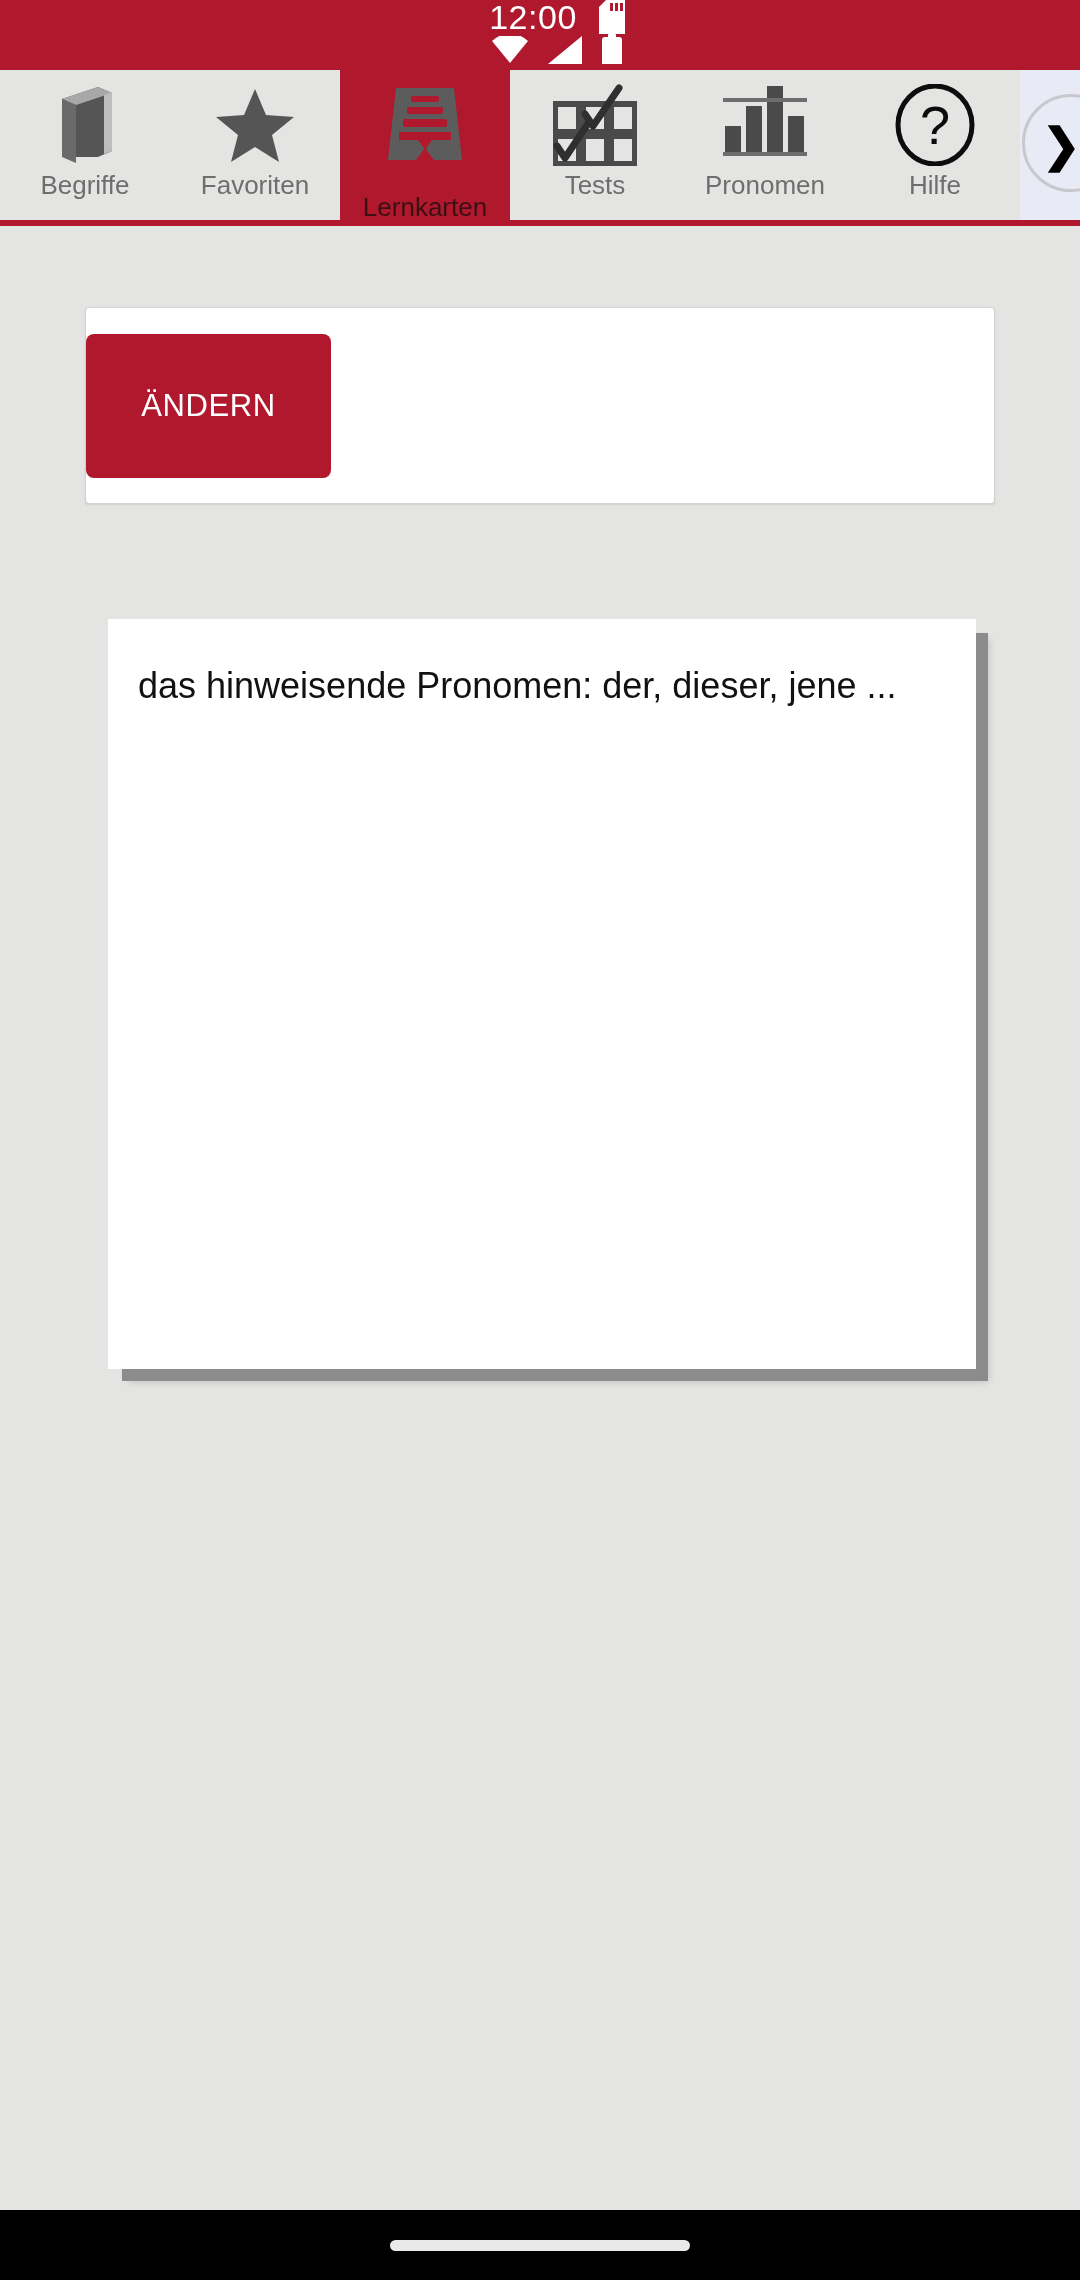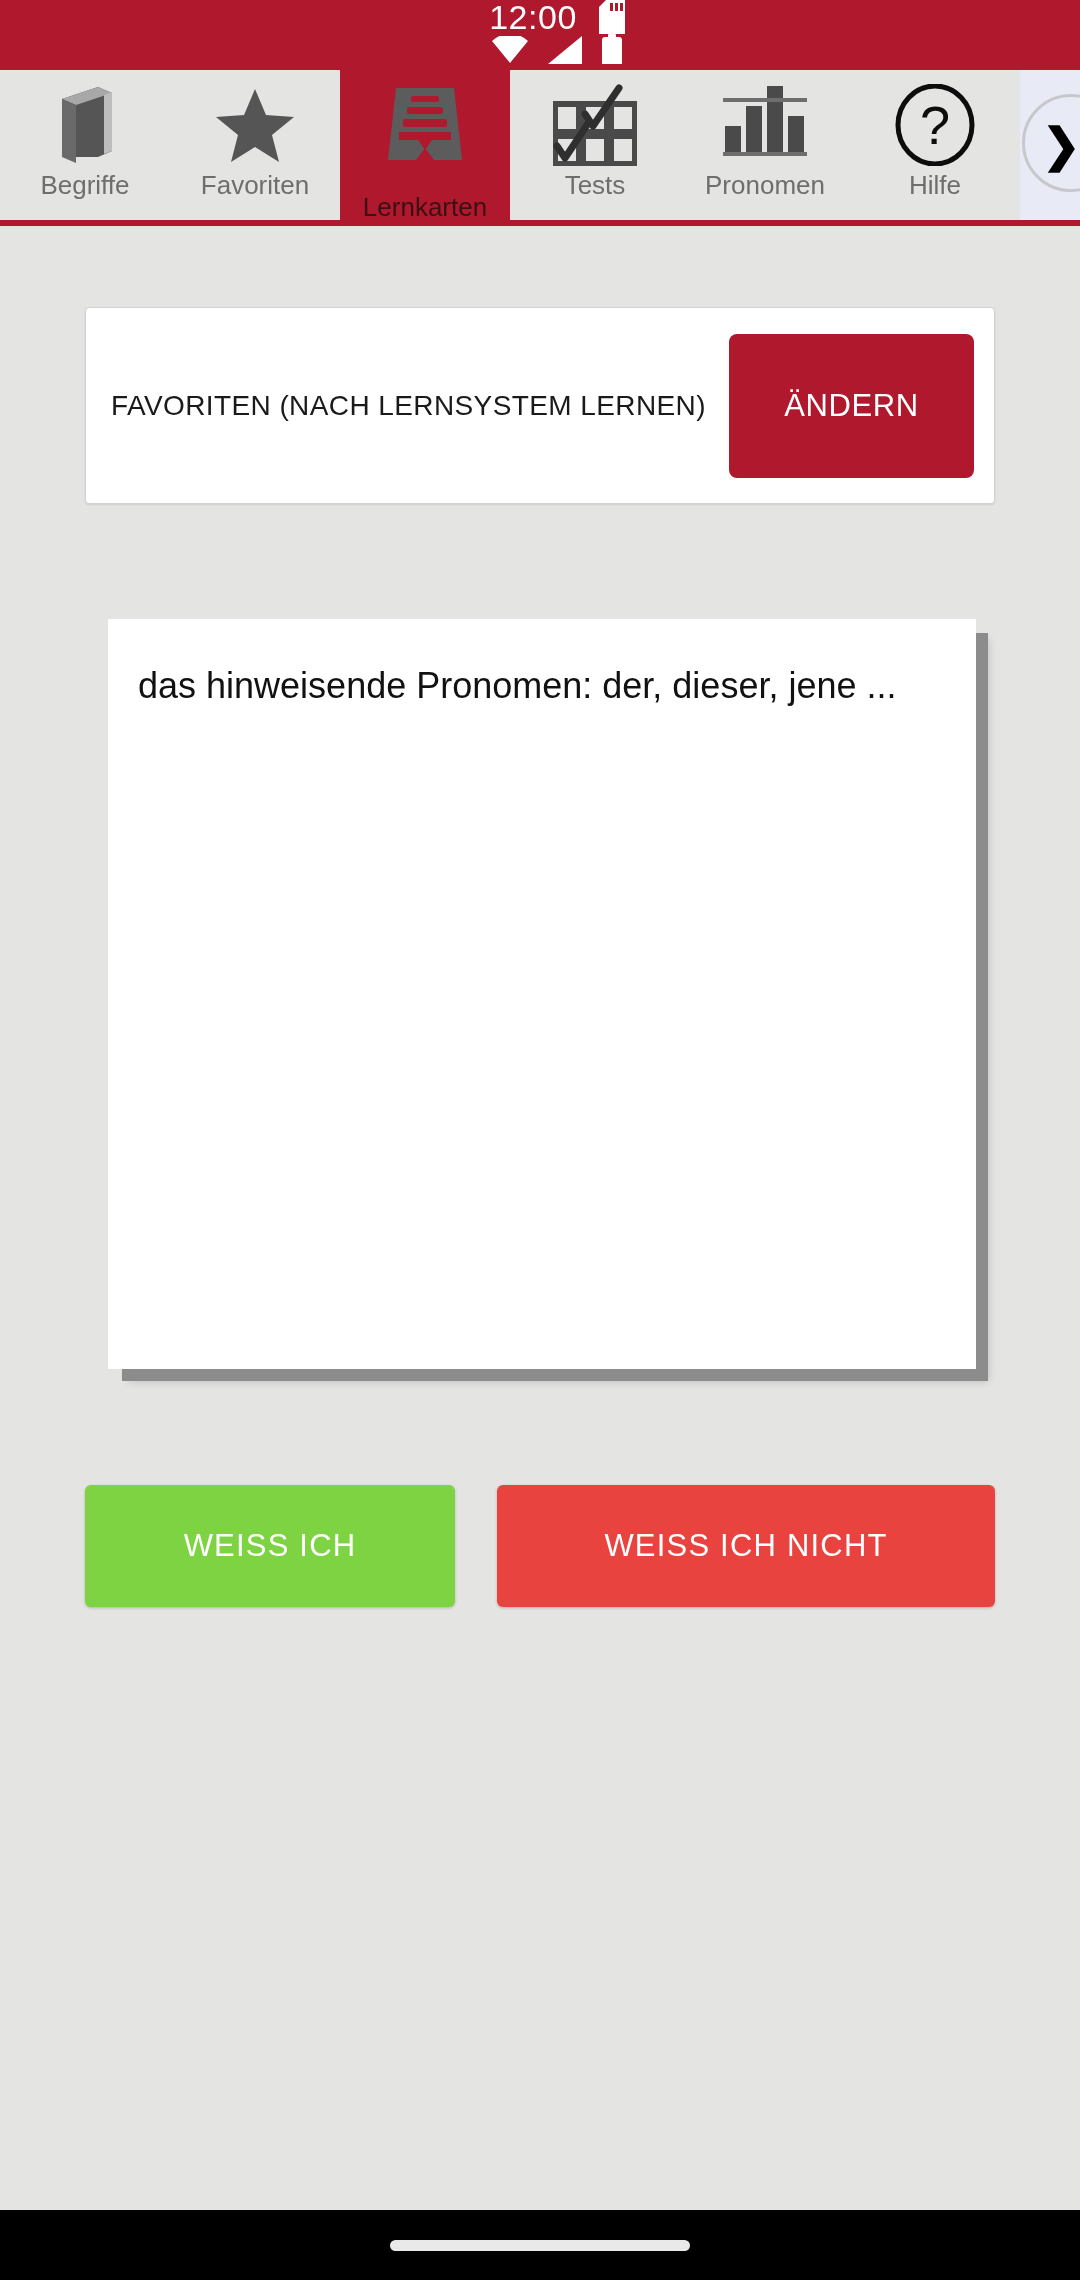--- a/index.html
+++ b/index.html
@@ -351,30 +351,25 @@
       <span class="chevron-right">❯</span>
       <span class="ghost-circle"></span>
     </div>
 
   </div>
 </div>
 
 <div class="content">
 
   <div class="header-card">
-    <div class="header-title">FAVORITEN (NACH LERNSYSTEM LERNEN)</div>
     <button class="change-btn">ÄNDERN</button>
   </div>
 
   <div class="flash-card">
     <div class="flash-card-text">das hinweisende Pronomen: der, dieser, jene ...</div>
   </div>
 
-  <div class="answer-row">
-    <button class="ans-btn know">WEISS ICH</button>
-    <button class="ans-btn dontknow">WEISS ICH NICHT</button>
-  </div>
 
 </div>
 
 <div class="nav-bar">
   <div class="nav-pill"></div>
 </div>
 
 </body></html>

